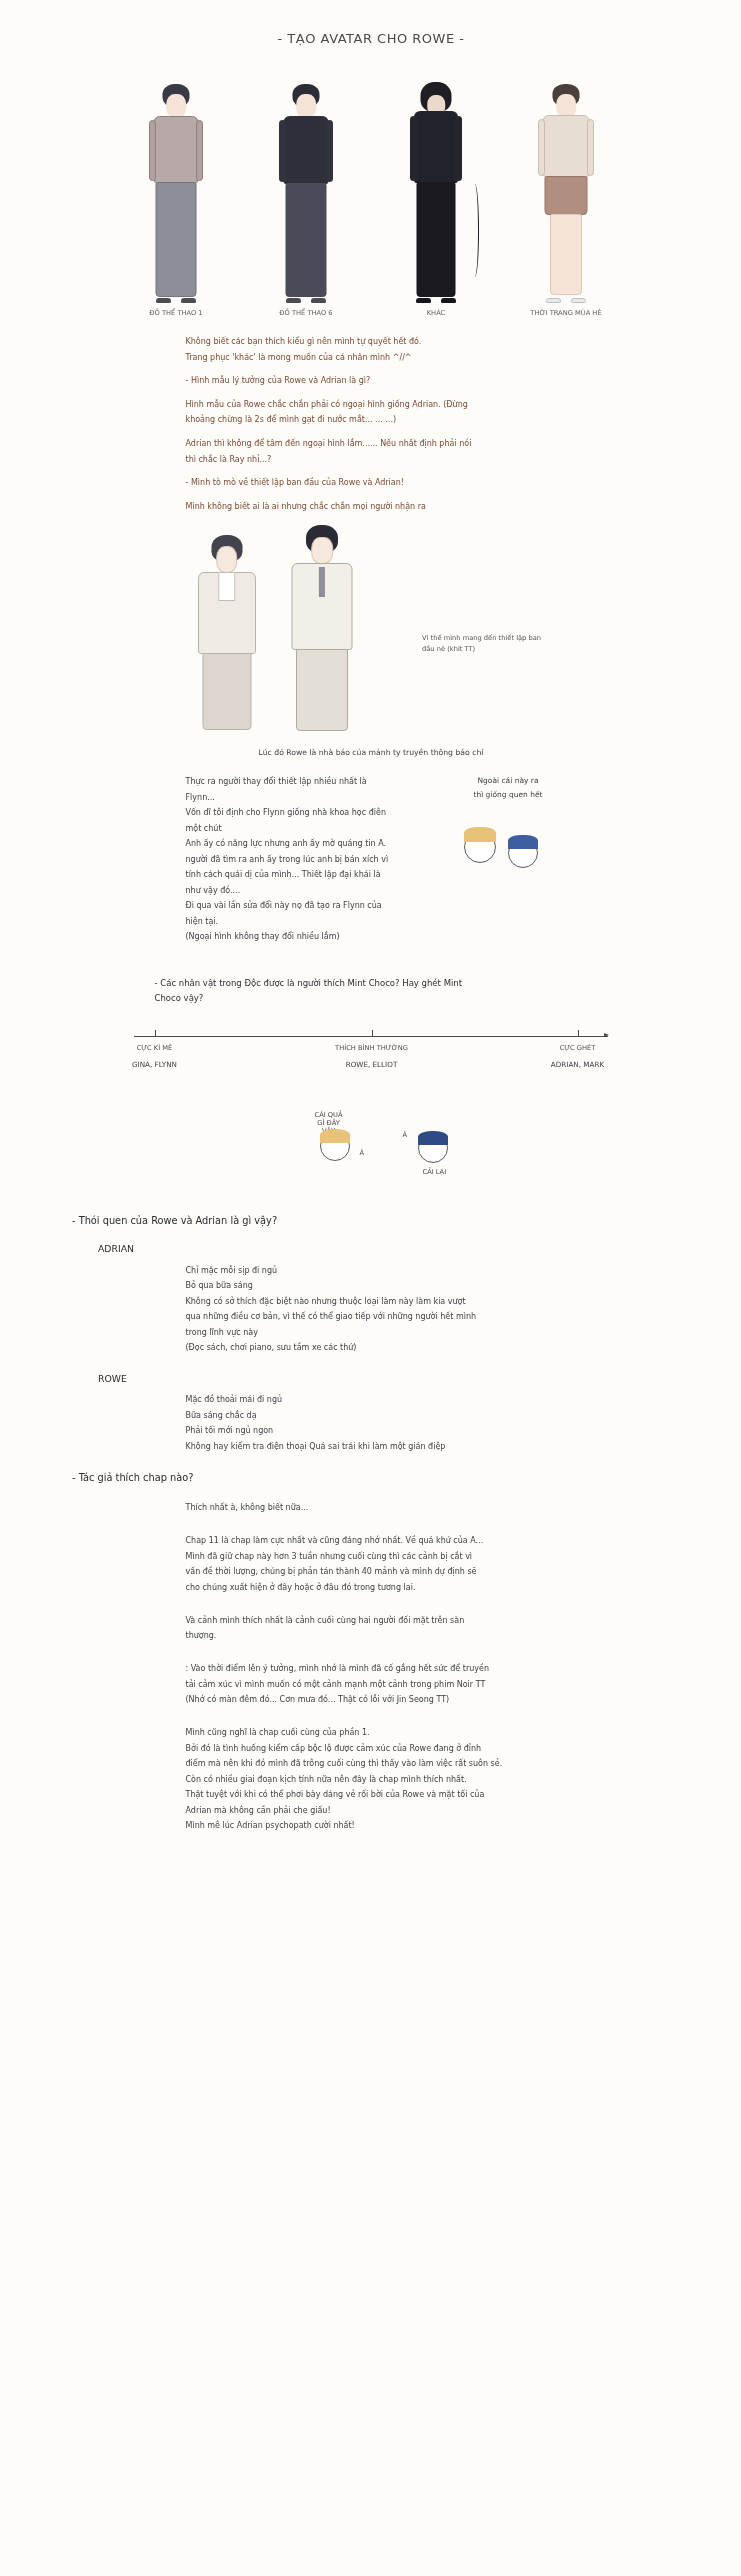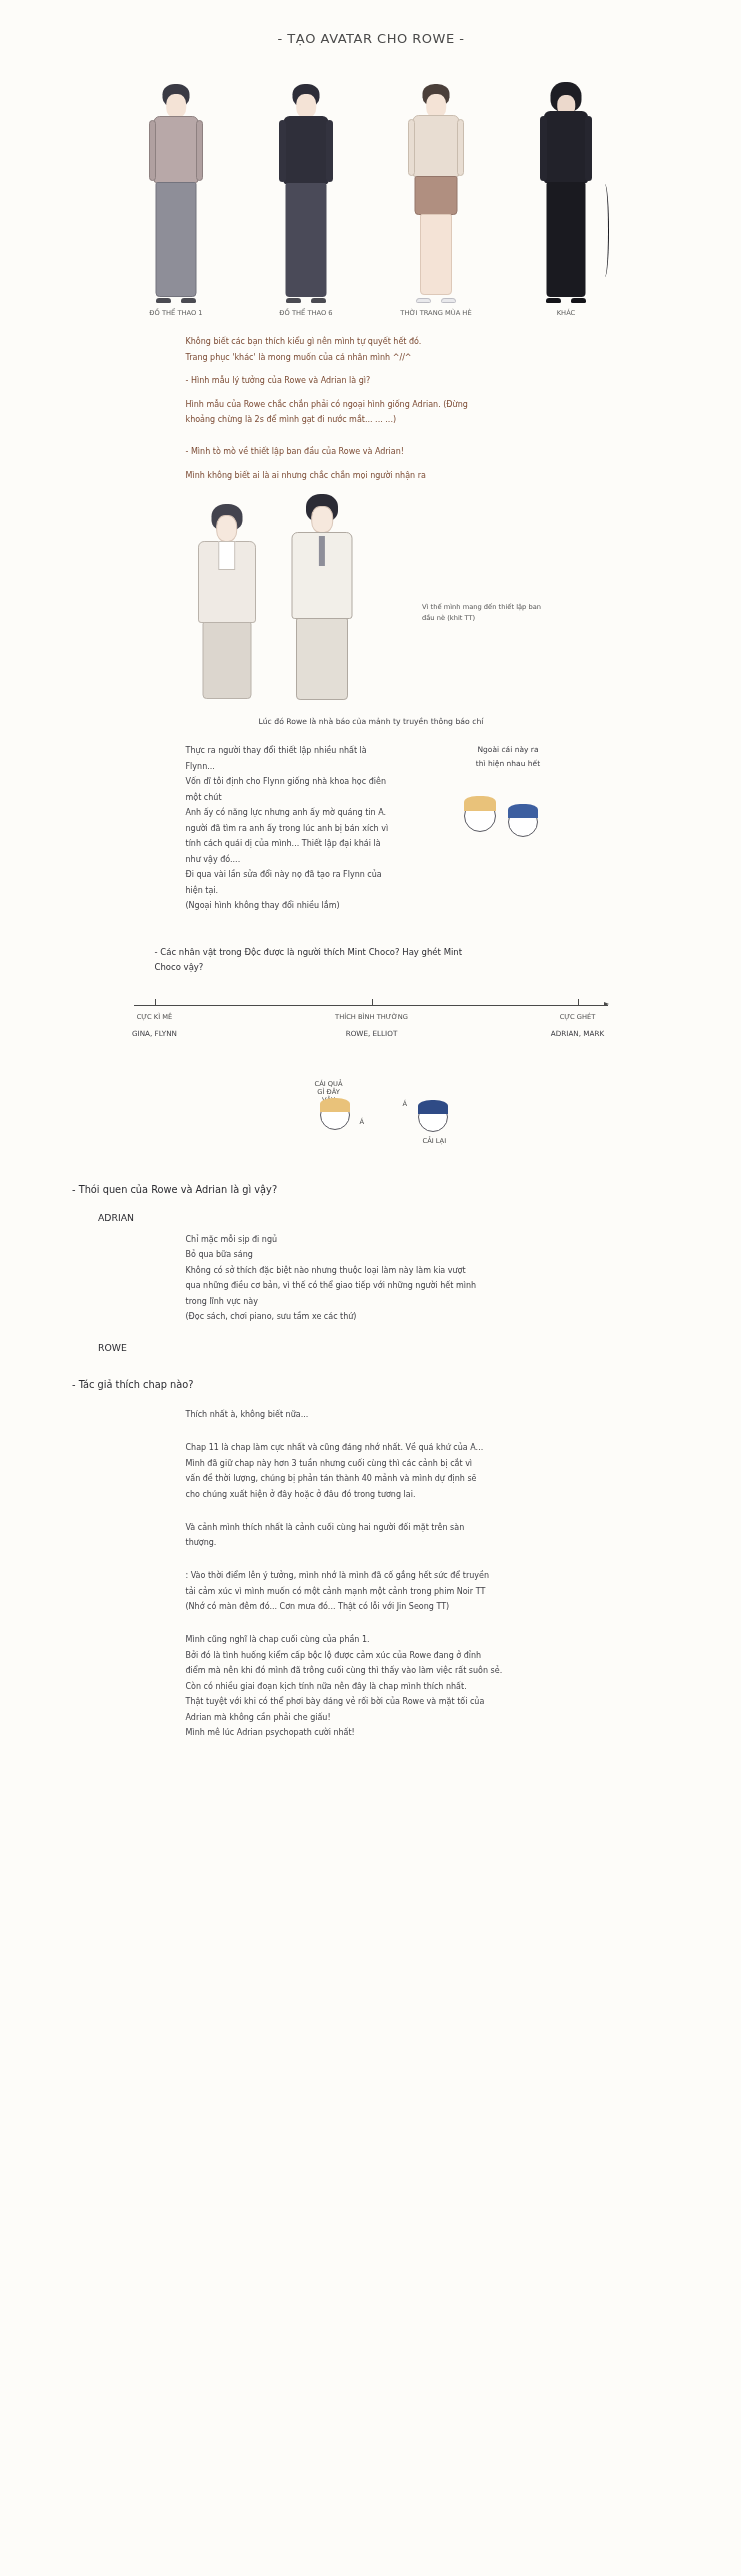--- a/index.html
+++ b/index.html
@@ -231,64 +231,66 @@
         <div class="hair" style="top:3.1px;width:27px;height:23px;background:#2d2d38;"></div>
         <div class="face" style="top:12.4px;width:19.6px;height:24px;"></div>
         <div class="torso" style="top:35px;width:45px;height:68px;background:#2f2f3a;"></div>
         <div class="arm" style="top:39px;left:6.2px;height:62px;background:#33333f;"></div>
         <div class="arm" style="top:39px;right:6.2px;height:62px;background:#33333f;"></div>
         <div class="legs" style="top:102px;width:41px;height:114px;background:#4a4a58;"></div>
         <div class="shoe l"></div>
         <div class="shoe r"></div>
       </div>
       <div class="char-caption">ĐỒ THỂ THAO 6</div>
+    </div>
+
+    <div class="char">
+      <div class="char-art">
+        <div class="hair" style="top:1px;width:31px;height:30px;background:#1e1e24;"></div>
+        <div class="face" style="top:13.4px;width:17.5px;height:21.6px;background:#ecd9cc;"></div>
+        <div class="torso" style="top:30px;width:44px;height:72px;background:#22222a;"></div>
+        <div class="arm" style="top:35px;left:7.2px;height:65px;background:#26262f;"></div>
+        <div class="arm" style="top:35px;right:7.2px;height:65px;background:#26262f;"></div>
+        <div class="legs" style="top:101px;width:39px;height:115px;background:#1a1a20;"></div>
+        <div style="position:absolute;right:-9.3px;top:103px;width:8.2px;height:93px;border-right:1.5px solid #1a1a20;border-radius:0 60% 60% 0;"></div>
+        <div class="shoe l" style="background:#141419;"></div>
+        <div class="shoe r" style="background:#141419;"></div>
+      </div>
+      <div class="char-caption">KHÁC</div>
     </div>
 
     <div class="char">
       <div class="char-art">
         <div class="hair" style="top:3.1px;width:27px;height:21.6px;background:#4a3f3a;"></div>
         <div class="face" style="top:12.4px;width:19.6px;height:24px;"></div>
         <div class="torso" style="top:34px;width:47px;height:62px;background:#e8ddd2;border:0.5px solid #c9bcae;"></div>
         <div class="arm" style="top:38px;left:5.2px;height:57px;background:#e8ddd2;border:0.5px solid #c9bcae;"></div>
         <div class="arm" style="top:38px;right:5.2px;height:57px;background:#e8ddd2;border:0.5px solid #c9bcae;"></div>
         <div class="legs" style="top:95px;width:43px;height:39px;background:#b08f80;border:0.5px solid #94766a;"></div>
         <div class="legs" style="top:133px;width:32px;height:81px;background:#f4e3d6;border:0.5px solid #ddc8b8;"></div>
         <div class="shoe l" style="background:#e9e9ec;border:0.5px solid #bdbdc4;"></div>
         <div class="shoe r" style="background:#e9e9ec;border:0.5px solid #bdbdc4;"></div>
       </div>
       <div class="char-caption">THỜI TRANG MÙA HÈ</div>
     </div>
-
-    <div class="char">
-      <div class="char-art">
-        <div class="hair" style="top:1px;width:31px;height:30px;background:#1e1e24;"></div>
-        <div class="face" style="top:13.4px;width:17.5px;height:21.6px;background:#ecd9cc;"></div>
-        <div class="torso" style="top:30px;width:44px;height:72px;background:#22222a;"></div>
-        <div class="arm" style="top:35px;left:7.2px;height:65px;background:#26262f;"></div>
-        <div class="arm" style="top:35px;right:7.2px;height:65px;background:#26262f;"></div>
-        <div class="legs" style="top:101px;width:39px;height:115px;background:#1a1a20;"></div>
-        <div style="position:absolute;right:-9.3px;top:103px;width:8.2px;height:93px;border-right:1.5px solid #1a1a20;border-radius:0 60% 60% 0;"></div>
-        <div class="shoe l" style="background:#141419;"></div>
-        <div class="shoe r" style="background:#141419;"></div>
-      </div>
-      <div class="char-caption">KHÁC</div>
-    </div>
   </div>
 
   <div class="gap-m"></div>
 
   <div class="block">
     <div class="tx brown">Không biết các bạn thích kiểu gì nên mình tự quyết hết đó.
 Trang phục 'khác' là mong muốn của cá nhân mình ^//^</div>
     <div class="gap-s"></div>
     <div class="tx brown">- Hình mẫu lý tưởng của Rowe và Adrian là gì?</div>
     <div class="gap-s"></div>
     <div class="tx brown">Hình mẫu của Rowe chắc chắn phải có ngoại hình giống Adrian. (Đừng
 khoảng chừng là 2s để mình gạt đi nước mắt... ... ...)</div>
     <div class="gap-s"></div>
+    <div class="tx brown">Adrian thì không để tâm đến ngoại hình lắm...... Nếu nhất định phải nói
+thì chắc là Ray nhỉ...?</div>
     <div class="gap-s"></div>
     <div class="tx brown">- Mình tò mò về thiết lập ban đầu của Rowe và Adrian!</div>
     <div class="gap-s"></div>
     <div class="tx brown">Mình không biết ai là ai nhưng chắc chắn mọi người nhận ra</div>
   </div>
 
   <div class="duo-wrap">
     <div class="duo">
 
       <div class="fig" style="left:10.3px;width:93px;height:196px;">
@@ -321,21 +323,21 @@
 Vốn dĩ tôi định cho Flynn giống nhà khoa học điên
 một chút
 Anh ấy có năng lực nhưng anh ấy mờ quáng tin A.
 người đã tìm ra anh ấy trong lúc anh bị bán xích vì
 tính cách quái dị của mình... Thiết lập đại khái là
 như vậy đó....
 Đi qua vài lần sửa đổi này nọ đã tạo ra Flynn của
 hiện tại.
 (Ngoại hình không thay đổi nhiều lắm)</div>
     <div class="chibi-note" style="top:0;">Ngoài cái này ra
-thì hiện nhau hết</div>
+thì giống quen hết</div>
     <div style="position:absolute;right:98px;top:41px;width:103px;height:67px;">
       <div style="position:absolute;left:5.2px;top:15.5px;width:32px;height:32px;border:1px solid #5a5a62;border-radius:50%;background:#fff;"></div>
       <div style="position:absolute;left:5.2px;top:11.3px;width:32px;height:15.5px;background:#e9c27a;border-radius:40% 40% 0 0;"></div>
       <div style="position:absolute;left:49px;top:23px;width:30px;height:30px;border:1px solid #5a5a62;border-radius:50%;background:#fff;"></div>
       <div style="position:absolute;left:49px;top:19.6px;width:30px;height:14.4px;background:#3d5fa0;border-radius:40% 40% 0 0;"></div>
     </div>
   </div>
 
   <div class="gap-l"></div>
 
@@ -387,20 +389,26 @@
       <div class="tx">Chỉ mặc mỗi sịp đi ngủ
 Bỏ qua bữa sáng
 Không có sở thích đặc biệt nào nhưng thuộc loại làm này làm kia vượt
 qua những điều cơ bản, vì thế có thể giao tiếp với những người hết mình
 trong lĩnh vực này
 (Đọc sách, chơi piano, sưu tầm xe các thứ)</div>
     </div>
     <div class="gap-m"></div>
     <div class="sub-name">ROWE</div>
     <div class="gap-s"></div>
+    <div class="block">
+      <div class="tx">Mặc đồ thoải mái đi ngủ
+Bữa sáng chắc dạ
+Phải tối mới ngủ ngon
+Không hay kiểm tra điện thoại Quá sai trái khi làm một gián điệp</div>
+    </div>
   </div>
 
   <div class="gap-m"></div>
 
   <div>
     <div class="section-title">- Tác giả thích chap nào?</div>
     <div class="gap-m"></div>
     <div class="block">
       <div class="tx">Thích nhất à, không biết nữa...</div>
       <div class="gap-m"></div>

